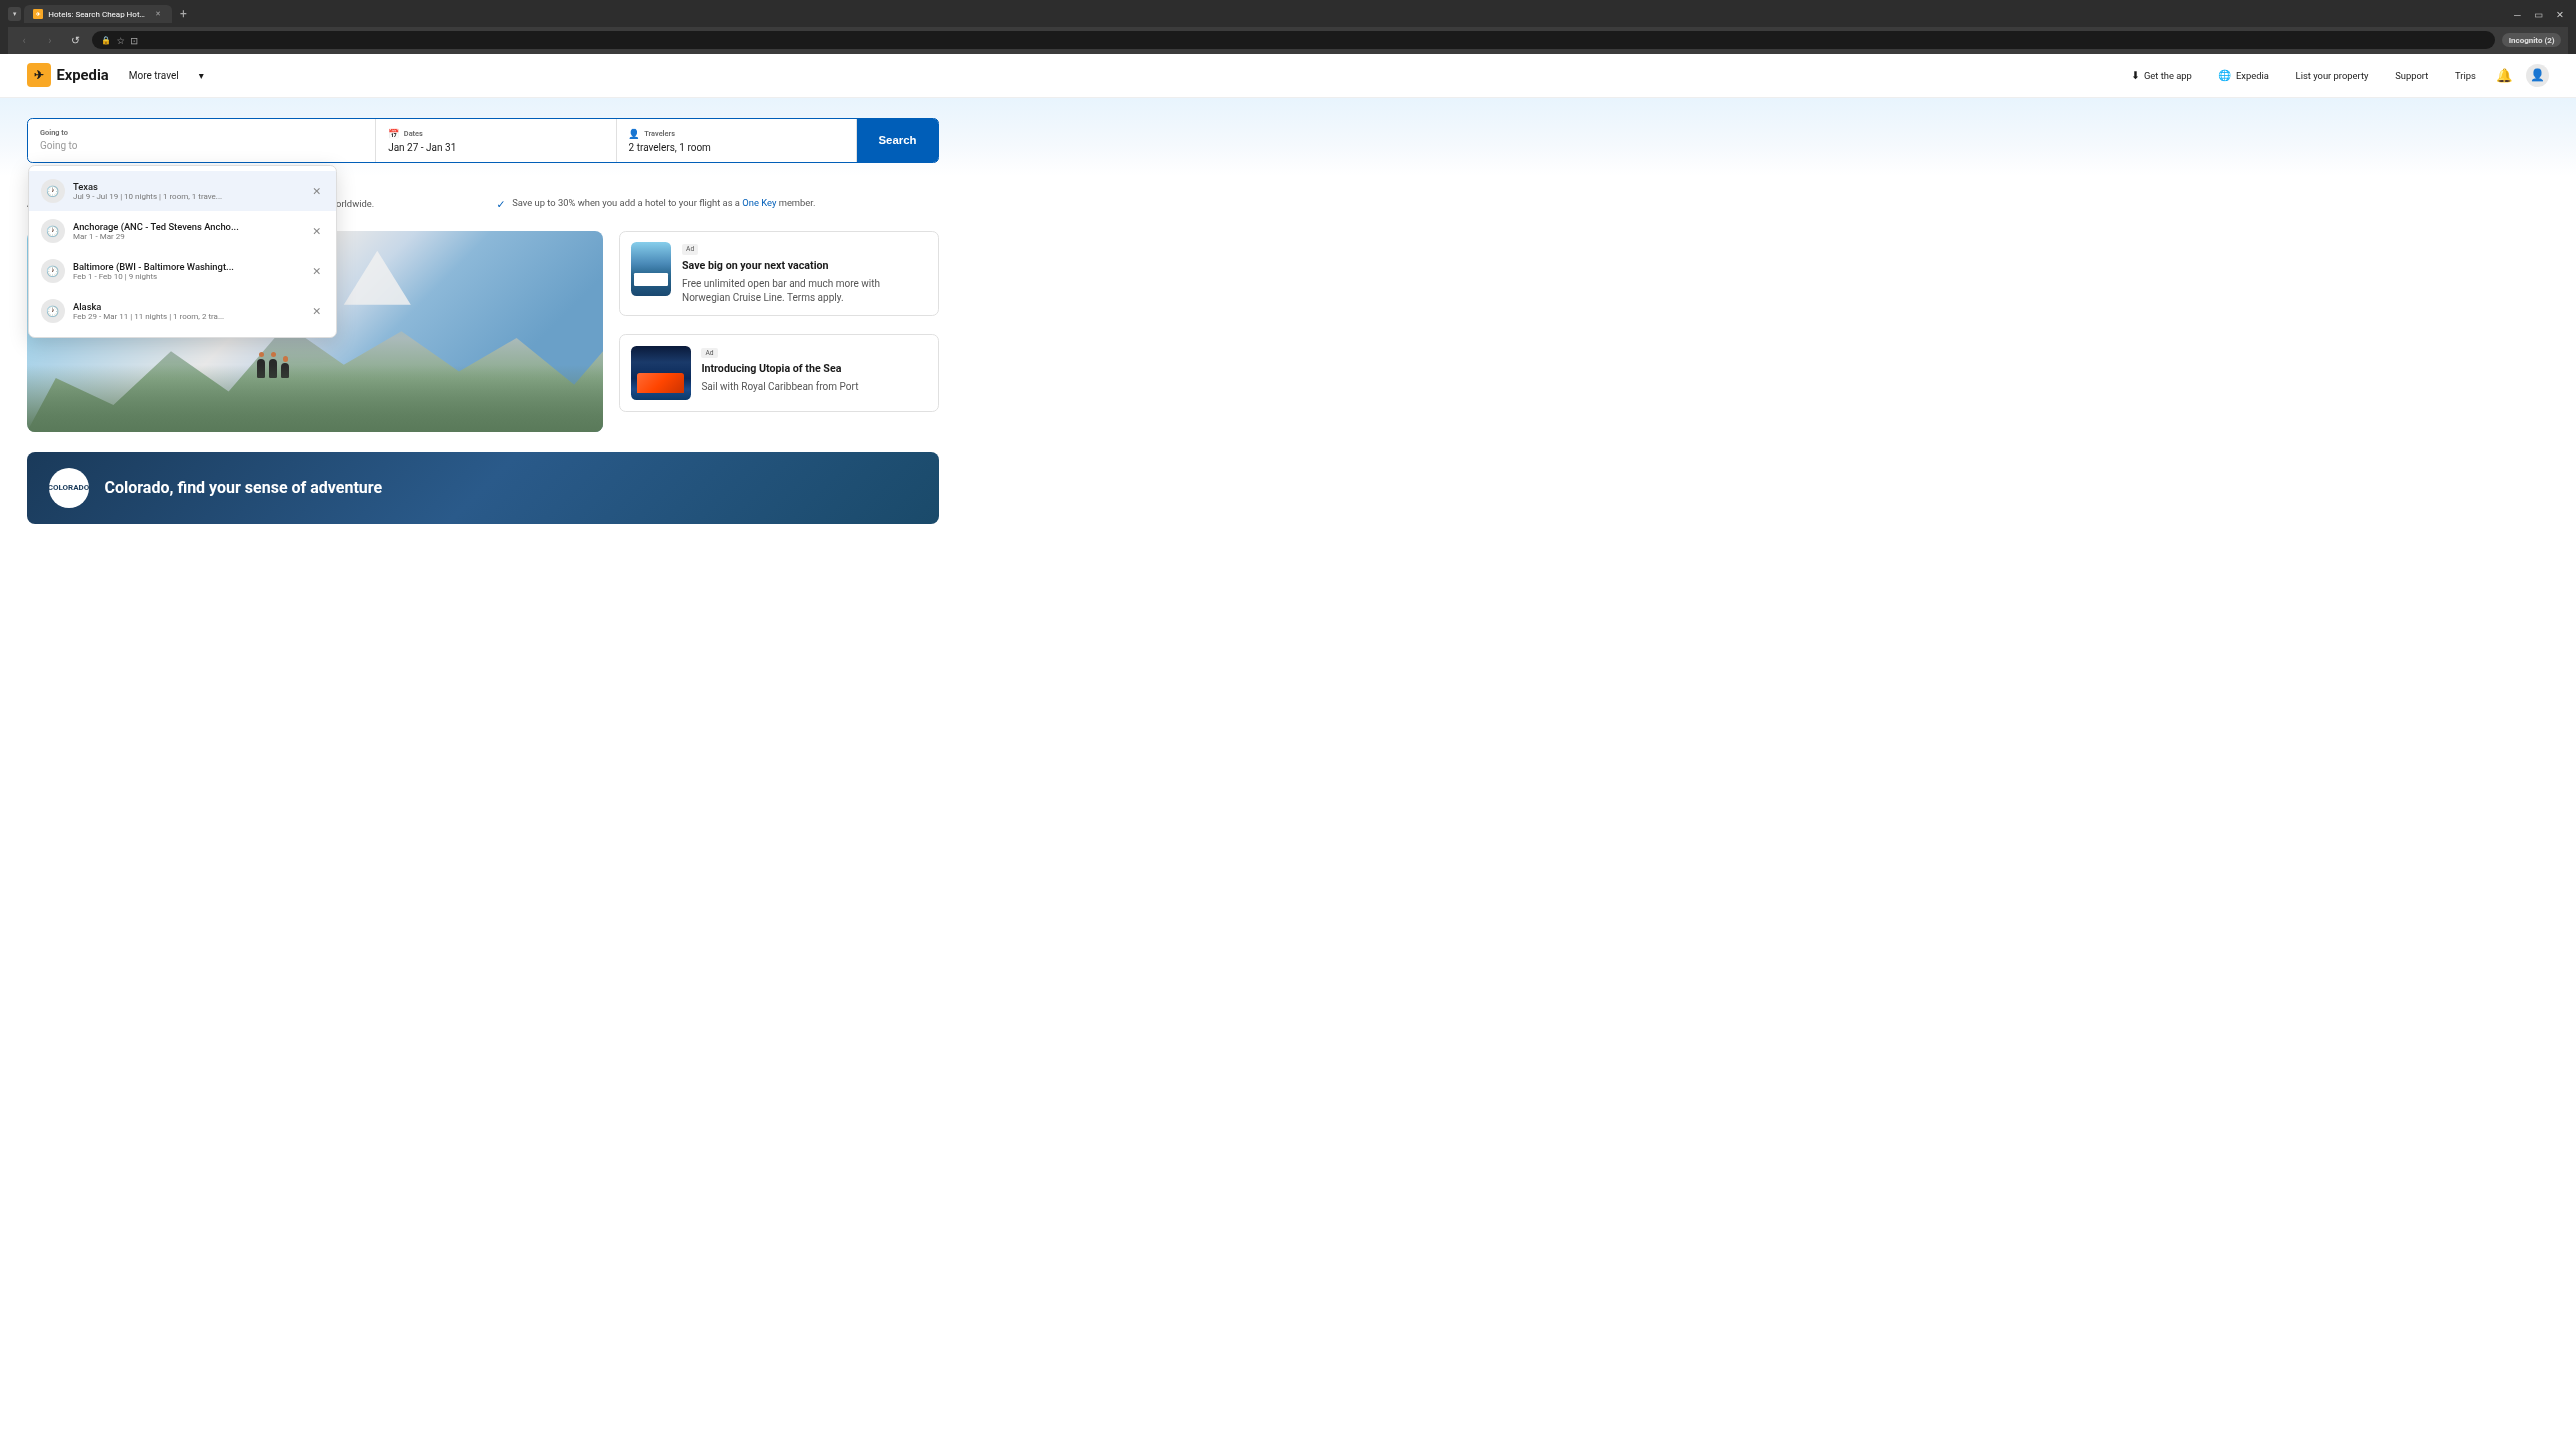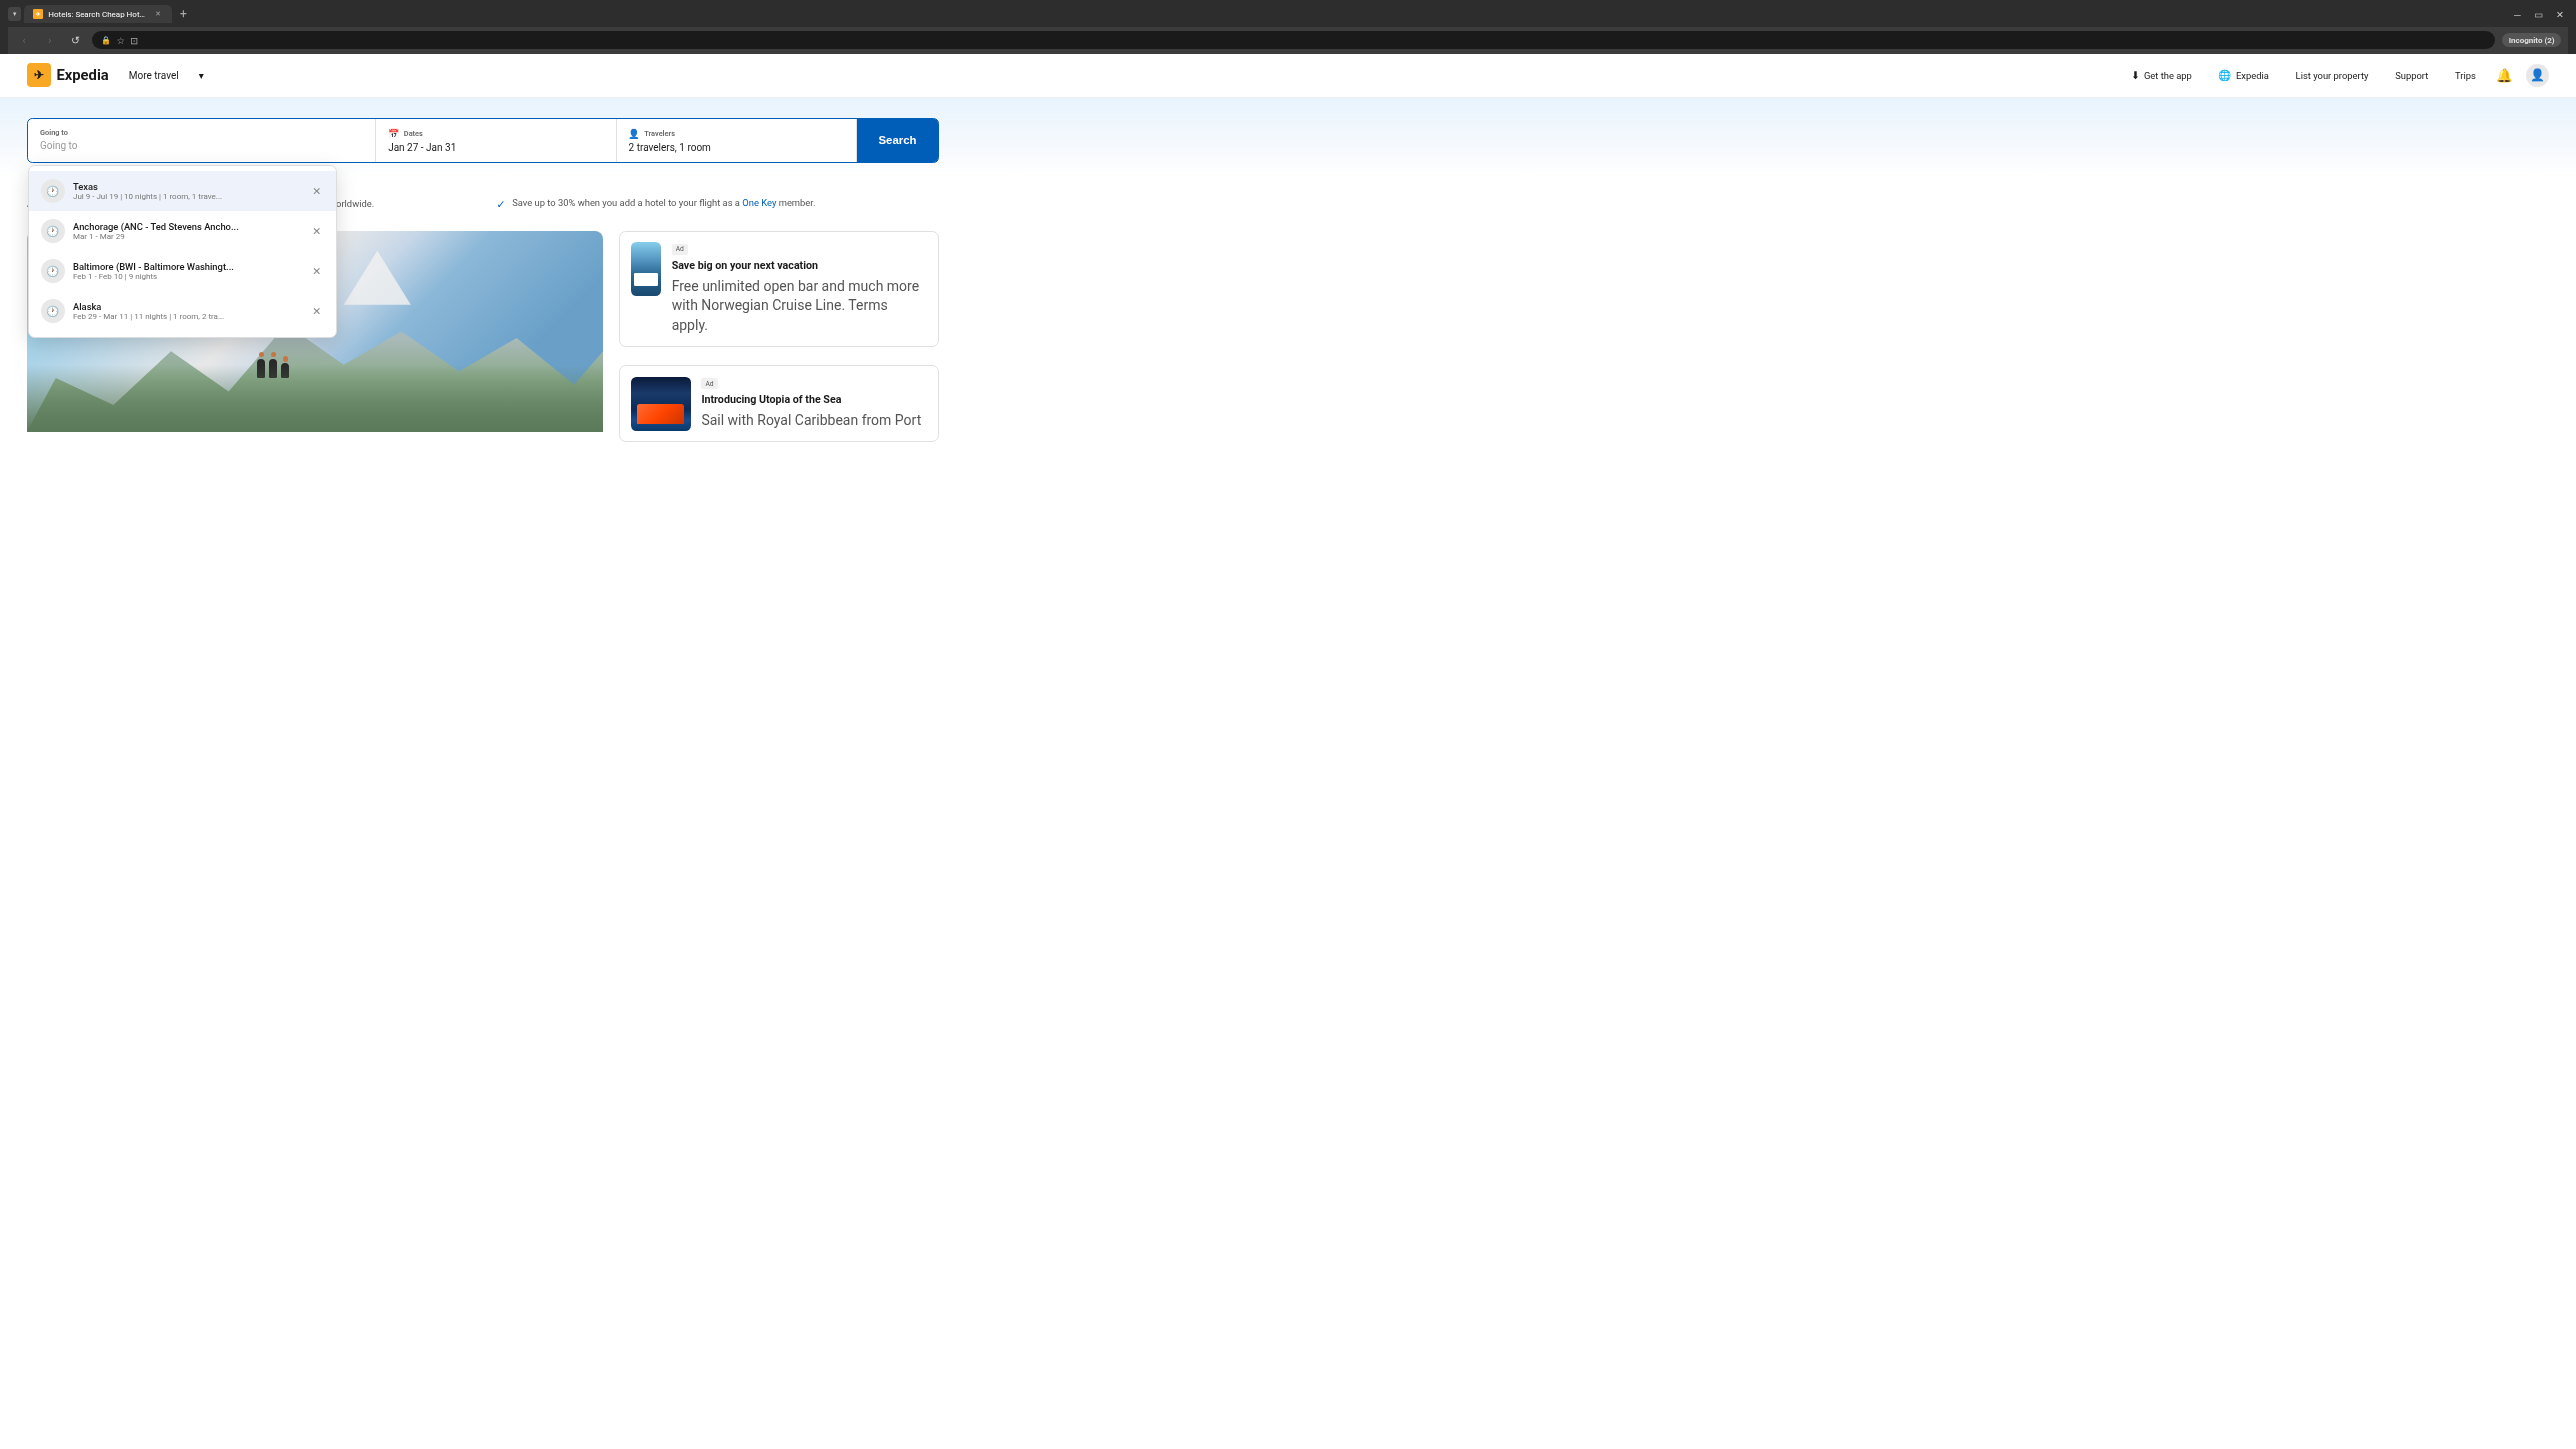--- a/index.html
+++ b/index.html
@@ -533,21 +533,21 @@
       display: inline-block;
     }
     .ad-card-title {
       font-size: 10.7px;
       font-weight: 700;
       color: #1a1a1a;
       line-height: 1.3;
       margin-bottom: 4px;
     }
     .ad-card-desc {
-      font-size: 14px;
+      font-size: 10px;
       color: #555;
       line-height: 1.4;
     }
 
     
     .colorado-banner {
       margin-top: 20px;
       background: linear-gradient(135deg, #1a3a5a 0%, #2a5a8a 50%, #1a4a6a 100%);
       border-radius: 8px;
       padding: 16px 21.5px;
@@ -753,16 +753,22 @@
           <div>
             <div class="ad-badge">Ad</div>
             <div class="ad-card-title">Introducing Utopia of the Sea</div>
             <div class="ad-card-desc">Sail with Royal Caribbean from Port</div>
           </div>
         </div>
 
       </div>
     </div>
 
+    <div class="colorado-banner">
+      <div class="colorado-logo">
+        <span>COLORADO</span>
+      </div>
+      <div class="colorado-text">Colorado, find your sense of adventure</div>
+    </div>
 
   </div>
 </div>
 
 
 </body></html>

